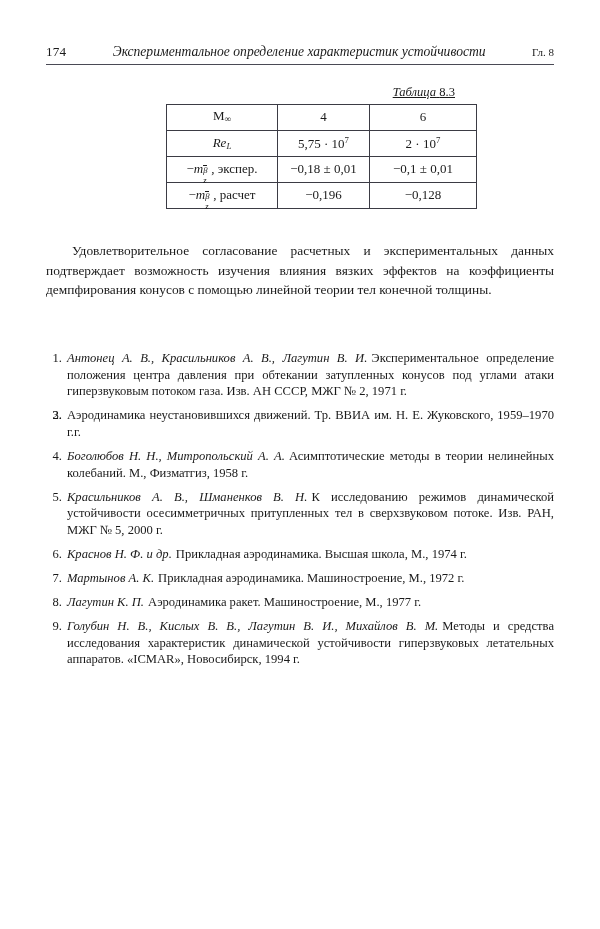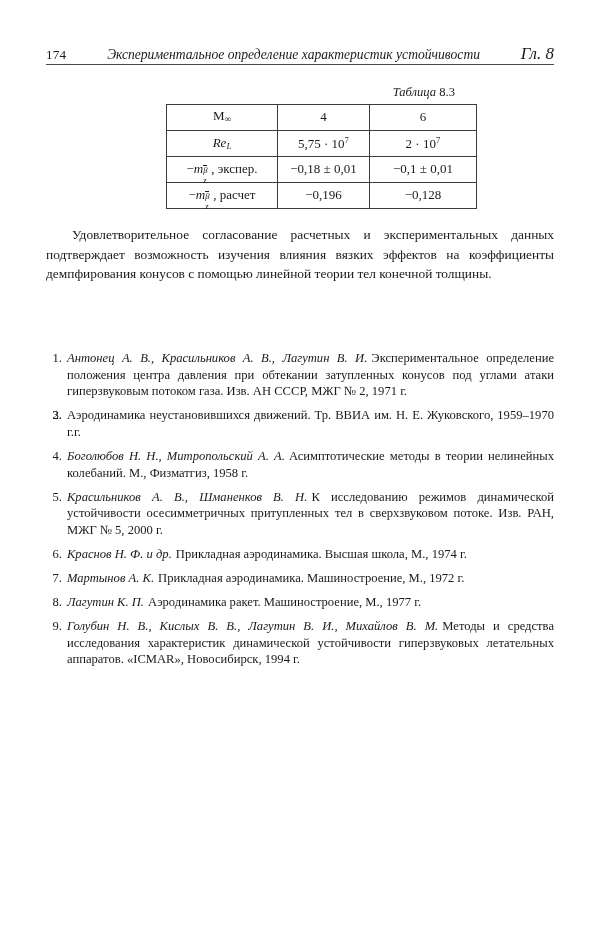--- a/index.html
+++ b/index.html
@@ -41,41 +41,41 @@
   }
   .runhead-title {
     flex: 1;
     text-align: center;
     font-style: italic;
     font-size: 13.6px;
     padding: 0 4px;
     white-space: nowrap;
   }
   .runhead-chapter {
-    font-style: italic;
-    font-size: 17px;
+    font-size: 11px;
     white-space: nowrap;
   }
   .runhead-rule {
     position: absolute;
     left: 46px;
     top: 64px;
     width: 508px;
     height: 1px;
     background: #4a4a55;
   }
 
   
   .tbl-caption {
     position: absolute;
     left: 166px;
     top: 85px;
     width: 289px;
     text-align: right;
     font-size: 12.6px;
+    text-decoration: underline;
   }
   .tbl-caption .cap-word { font-style: italic; }
   .tbl-caption .cap-num  { font-style: normal; }
 
   
   .dtable {
     position: absolute;
     left: 166px;
     top: 104px;
     border-collapse: collapse;
@@ -141,21 +141,21 @@
     top: 0.30em;
     font-size: 0.66em;
     font-style: italic;
   }
   .pow10 { font-style: normal; margin-top: 12px; }
 
   
   .para {
     position: absolute;
     left: 46px;
-    top: 212px;
+    top: 228px;
     width: 508px;
     font-size: 13.4px;
     line-height: 19.4px;
     text-align: justify;
     text-indent: 26px;
     hyphens: none;
   }
 
   
   .biblio-head {

